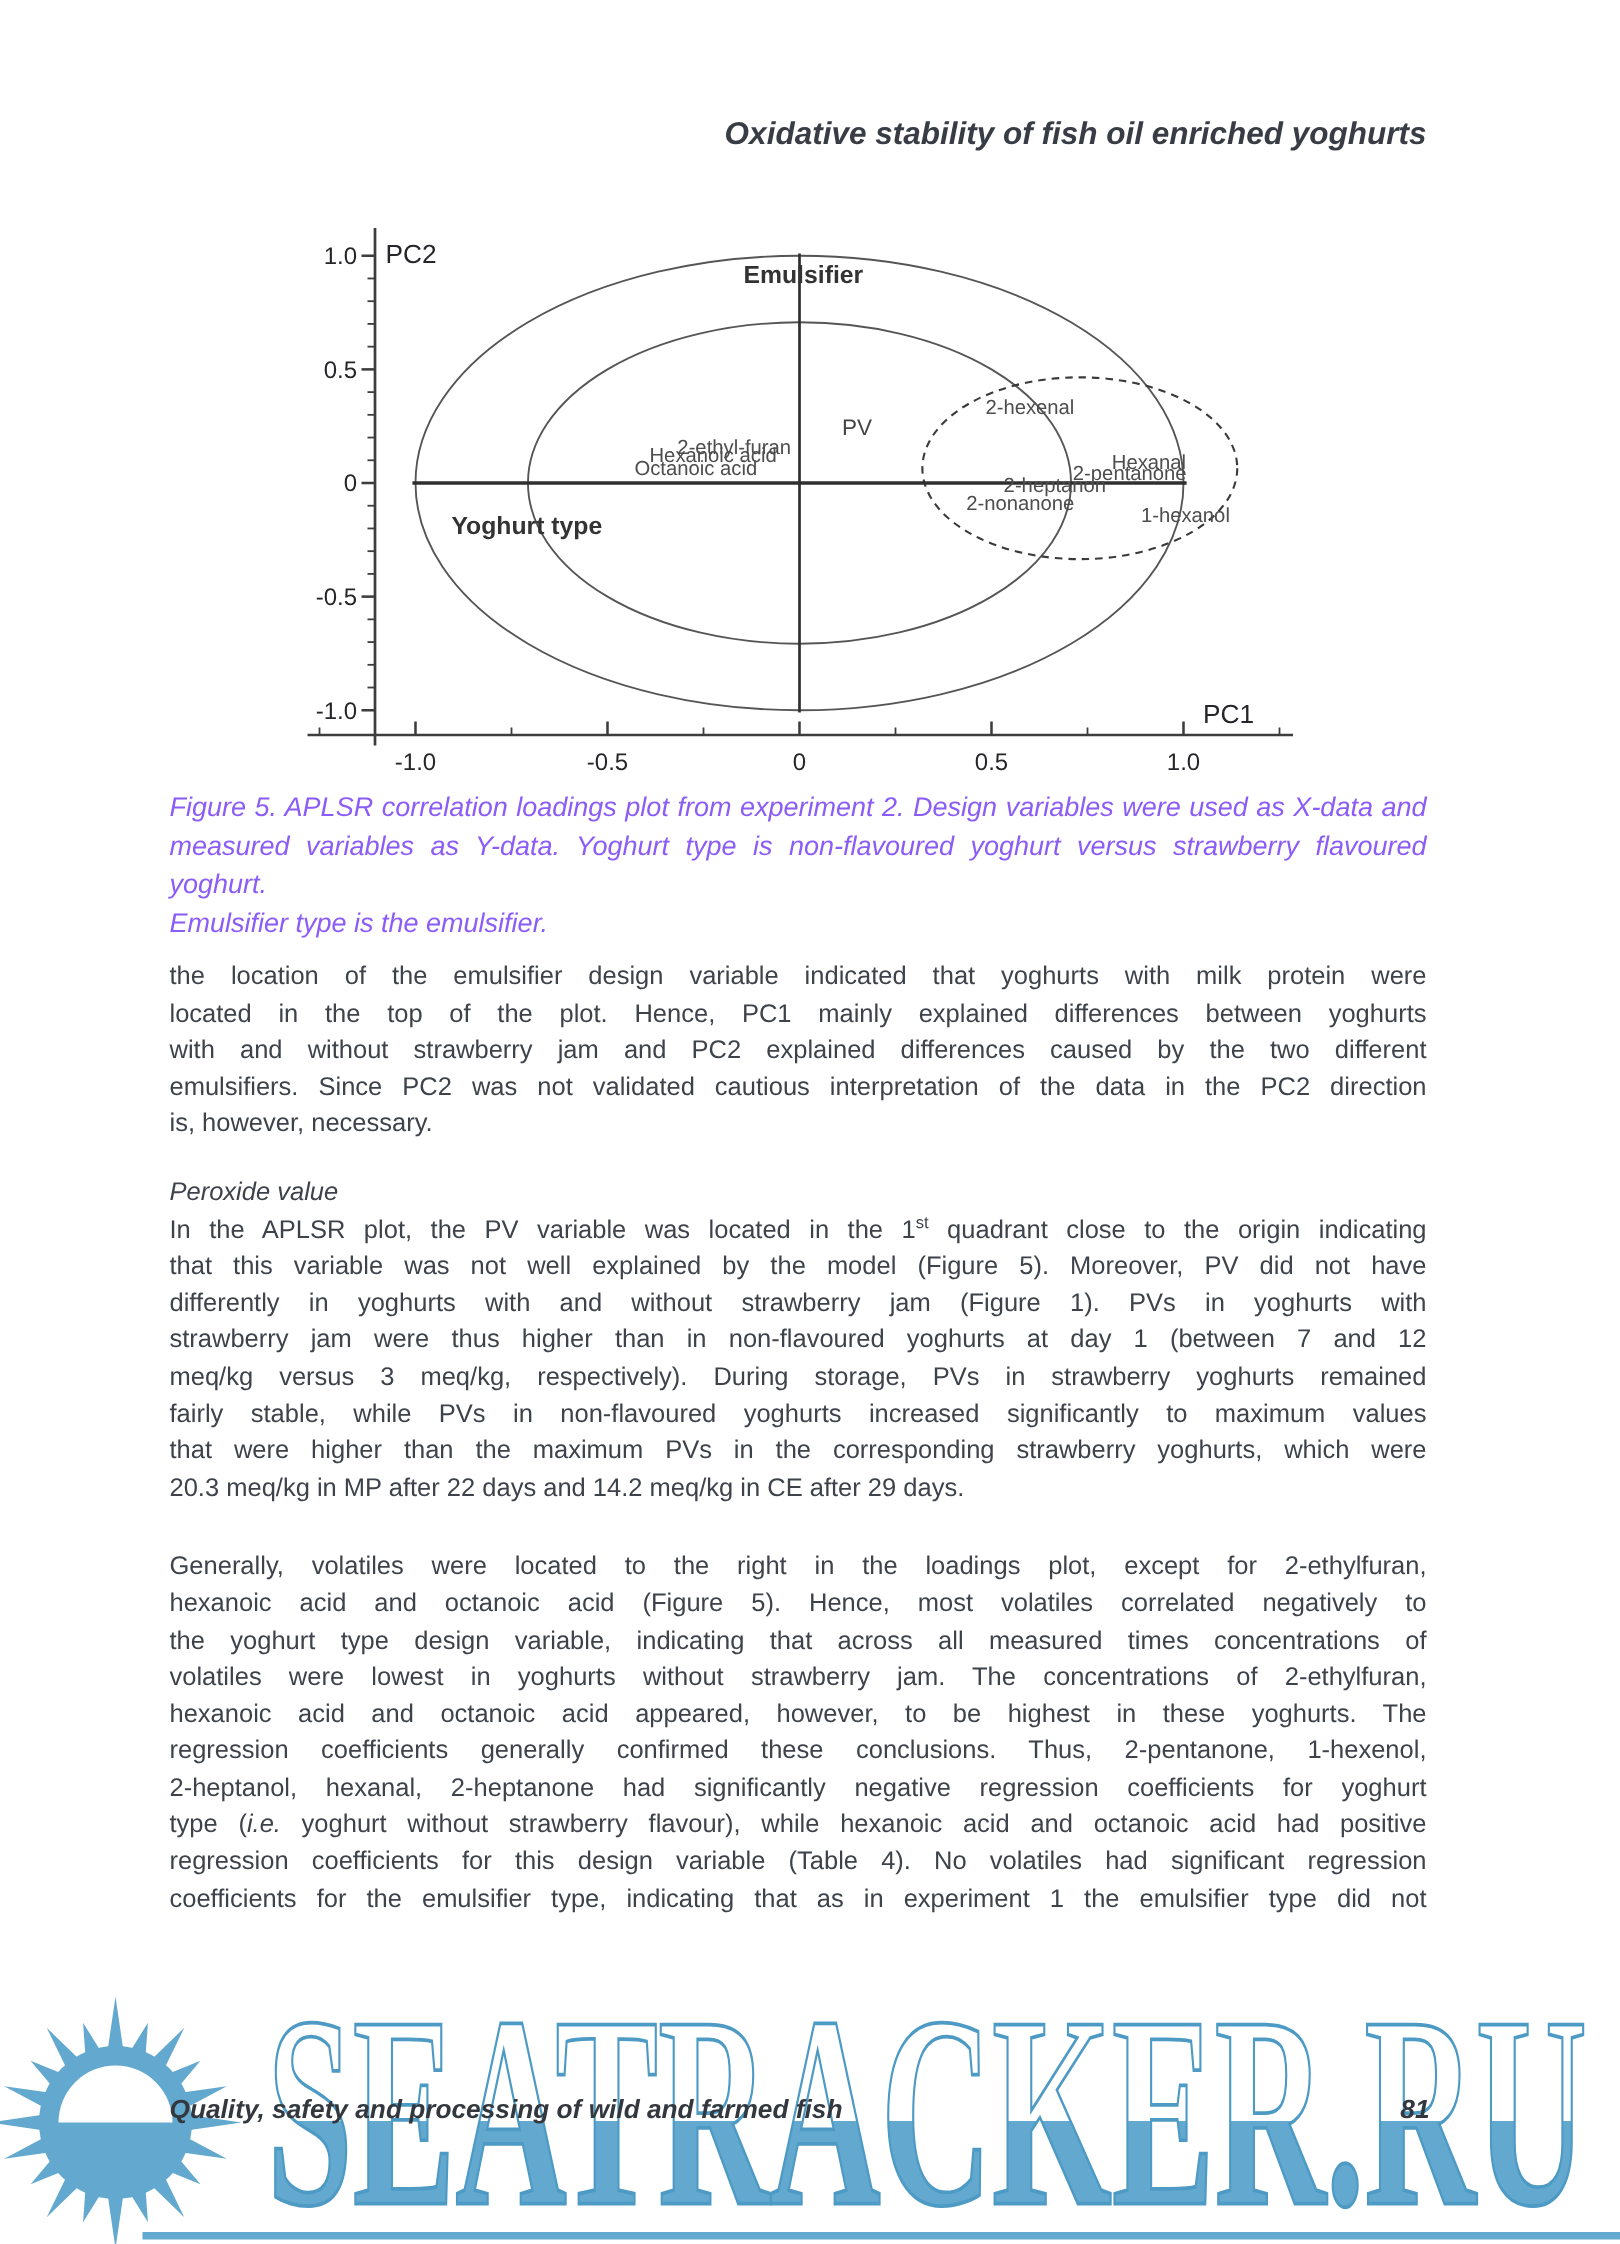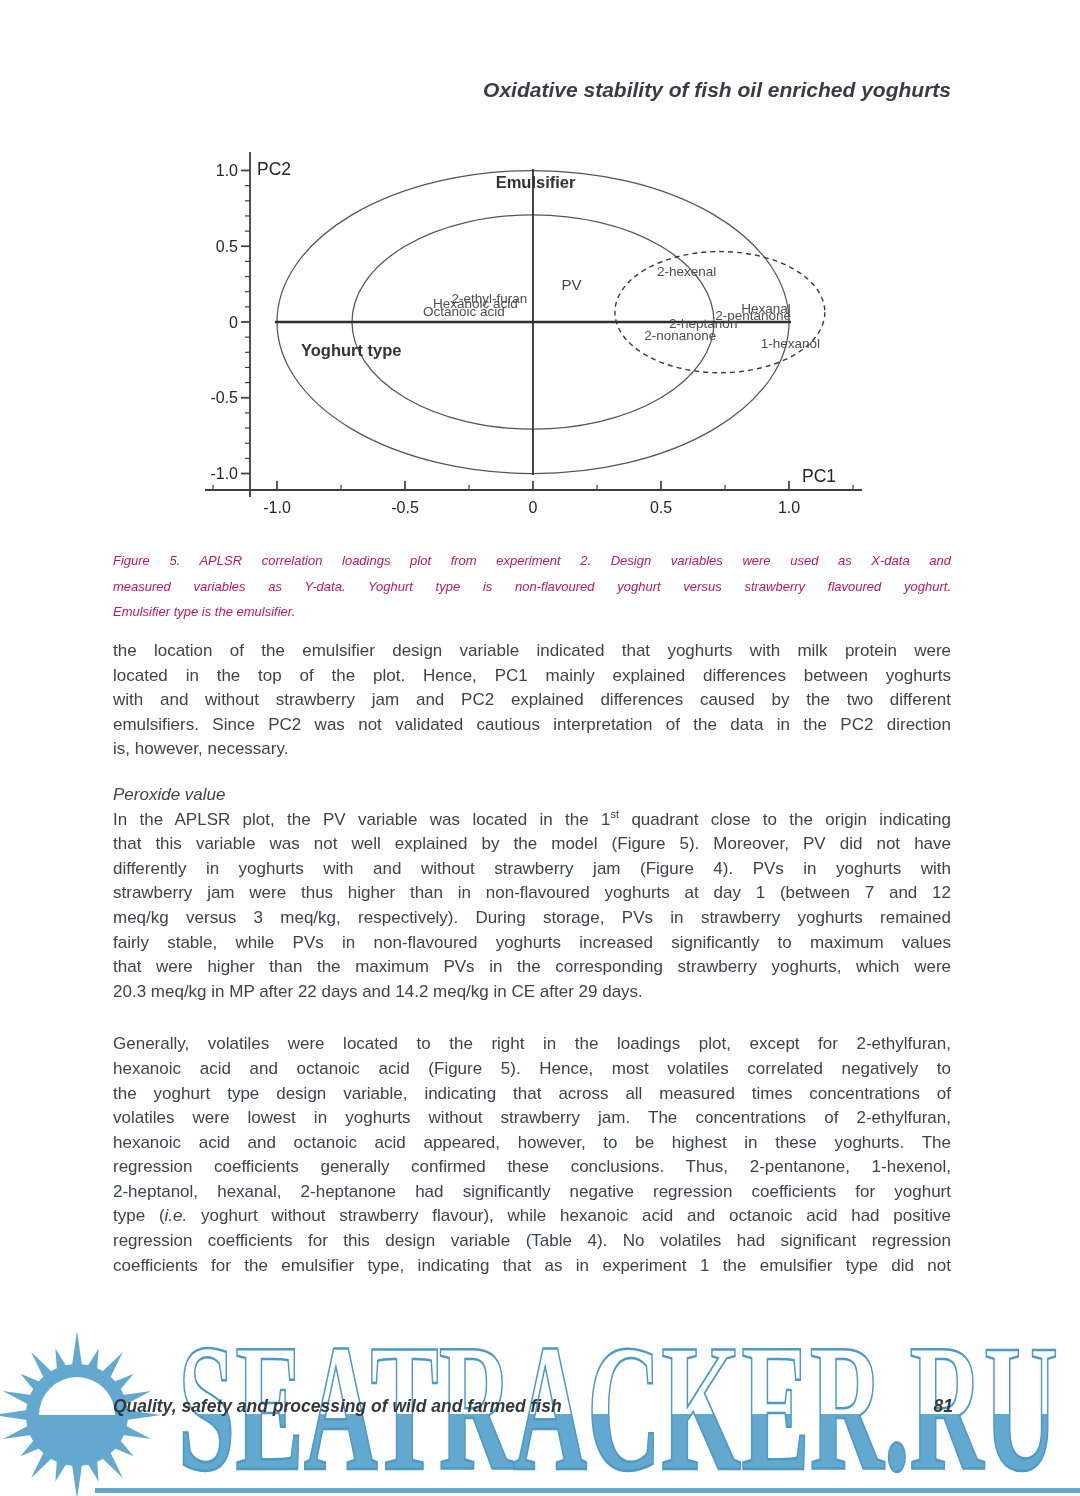--- a/index.html
+++ b/index.html
@@ -6,22 +6,22 @@
   body{
     width:1080px;height:1496px;position:relative;background:#ffffff;
     font-family:"Liberation Sans",sans-serif;color:#3e434b;overflow:hidden;
   }
   .header-title{
     position:absolute;top:78px;right:129px;
     font-size:21px;font-weight:bold;font-style:italic;color:#383d45;
   }
   #plot{position:absolute;left:0;top:140px;}
   .caption{
-    position:absolute;left:113px;top:548px;width:838px;
-    font-size:13px;font-style:italic;line-height:25.6px;color:#be185d;
+    position:absolute;left:113px;top:526px;width:838px;
+    font-size:18px;font-style:italic;line-height:25.6px;color:#8b5cf6;
   }
   .body-text{
     position:absolute;left:113px;top:639px;width:838px;
     font-size:17px;line-height:24.6px;color:#3e434b;z-index:2;
   }
   .line{text-align:justify;text-align-last:justify;white-space:normal;}
   .line.no-stretch{text-align-last:left;}
   .section-heading{font-style:italic;}
   sup{font-size:0.65em;line-height:0;vertical-align:super;}
   em{font-style:italic;}
@@ -114,21 +114,21 @@
       <div class="line">the location of the emulsifier design variable indicated that yoghurts with milk protein were</div>
       <div class="line">located in the top of the plot. Hence, PC1 mainly explained differences between yoghurts</div>
       <div class="line">with and without strawberry jam and PC2 explained differences caused by the two different</div>
       <div class="line">emulsifiers. Since PC2 was not validated cautious interpretation of the data in the PC2 direction</div>
       <div class="line no-stretch">is, however, necessary.</div>
     </div>
     <div style="margin-top: 21px;">
       <div class="section-heading">Peroxide value</div>
       <div class="line">In the APLSR plot, the PV variable was located in the 1<sup>st</sup> quadrant close to the origin indicating</div>
       <div class="line">that this variable was not well explained by the model (Figure 5). Moreover, PV did not have</div>
-      <div class="line">differently in yoghurts with and without strawberry jam (Figure 4). PVs in yoghurts with</div>
+      <div class="line">differently in yoghurts with and without strawberry jam (Figure 1). PVs in yoghurts with</div>
       <div class="line">strawberry jam were thus higher than in non-flavoured yoghurts at day 1 (between 7 and 12</div>
       <div class="line">meq/kg versus 3 meq/kg, respectively). During storage, PVs in strawberry yoghurts remained</div>
       <div class="line">fairly stable, while PVs in non-flavoured yoghurts increased significantly to maximum values</div>
       <div class="line">that were higher than the maximum PVs in the corresponding strawberry yoghurts, which were</div>
       <div class="line no-stretch">20.3 meq/kg in MP after 22 days and 14.2 meq/kg in CE after 29 days.</div>
     </div>
     <div style="margin-top: 28px;">
       <div class="line">Generally, volatiles were located to the right in the loadings plot, except for 2-ethylfuran,</div>
       <div class="line">hexanoic acid and octanoic acid (Figure 5). Hence, most volatiles correlated negatively to</div>
       <div class="line">the yoghurt type design variable, indicating that across all measured times concentrations of</div>

